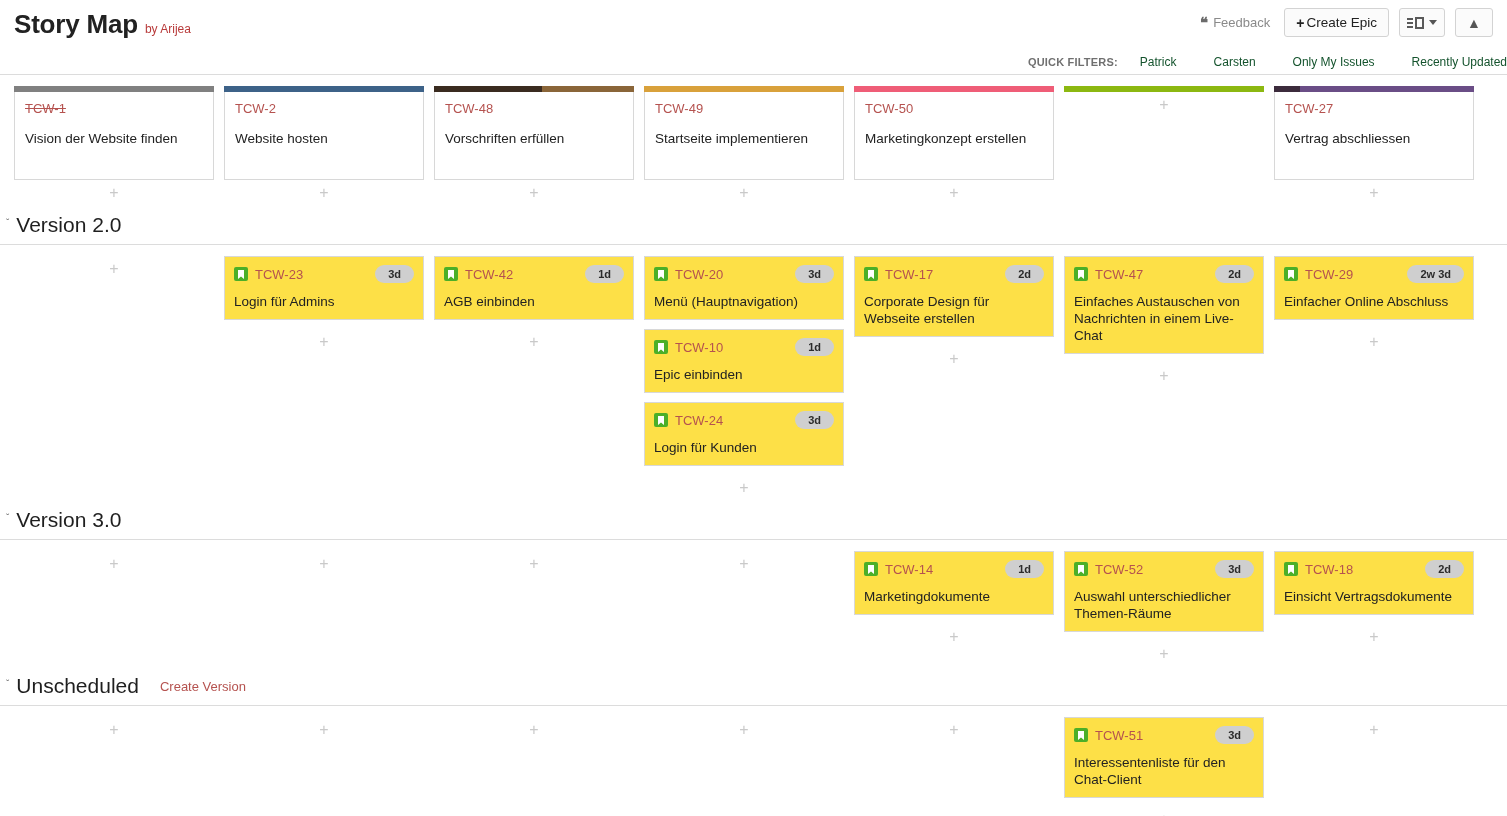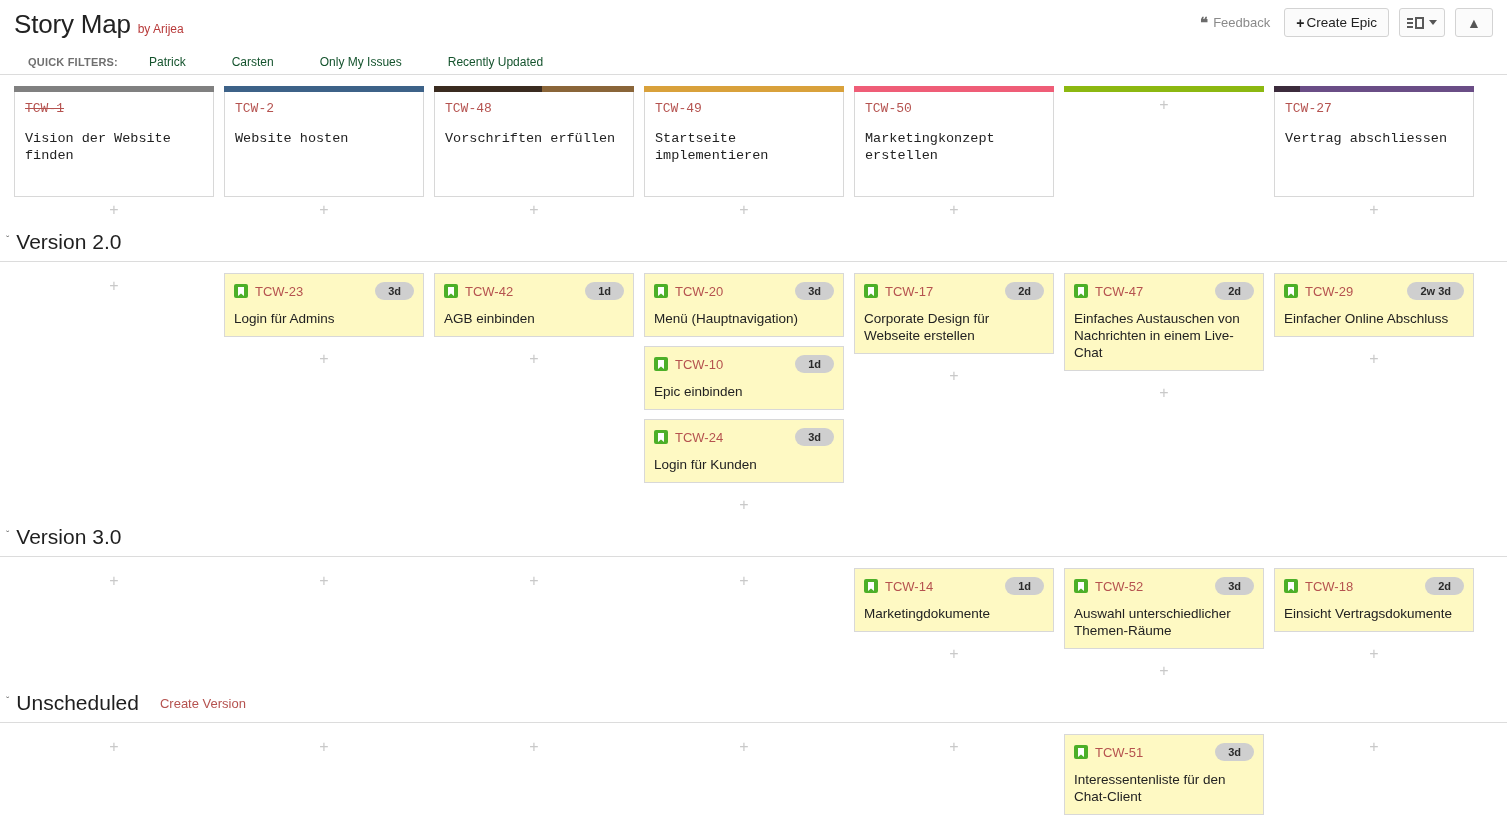--- a/index.html
+++ b/index.html
@@ -9,21 +9,21 @@
     background: #ffffff;
     font-family: "Liberation Sans", sans-serif;
     color: #333;
     overflow: hidden;
   }
 
   
   .header { position: relative; padding: 8px 0 0 14px; }
   .board-name { font-size: 13px; color: #707070; line-height: 18px; }
   .title-row { display: flex; align-items: baseline; gap: 7px; margin-top: 1px; }
-  .page-title { font-size: 26px; font-weight: normal; color: #222; letter-spacing: -0.2px; }
+  .page-title { font-size: 26px; font-weight: bold; color: #222; letter-spacing: -0.2px; }
   .by-author { font-size: 12px; color: #b83a3a; }
 
   .header-actions {
     position: absolute; top: 8px; right: 14px;
     display: flex; align-items: center; gap: 10px;
   }
   .feedback {
     display: flex; align-items: center; gap: 6px;
     font-size: 13px; color: #8a8a8a; cursor: pointer;
     padding-right: 4px;
@@ -55,23 +55,24 @@
   .chev-up { font-size: 14px; color: #555; line-height: 1; }
 
   
   .layout-ico { display:inline-flex; align-items:center; gap:2px; }
   .layout-ico .bars { display:flex; flex-direction:column; gap:2px; }
   .layout-ico .bars i { display:block; width:6px; height:2px; background:#5a5a5a; }
   .layout-ico .box { width:9px; height:12px; border:2px solid #5a5a5a; }
 
   
   .quick-filters {
-    display: flex; align-items: center; gap: 13px;
+    display: flex; align-items: center; gap: 4px;
     padding: 10px 0 0 14px;
     height: 34px;
+    justify-content: flex-end;
   }
   .qf-label {
     font-size: 11px; font-weight: bold; color: #707070;
     letter-spacing: 0.2px; margin-right: 18px;
   }
   .qf-item {
     font-size: 12px; color: #14532d; cursor: pointer; margin-right: 33px;
   }
   .qf-item:last-child { margin-right: 0; }
 
@@ -86,24 +87,23 @@
     flex: 0 0 200px;
   }
   .col:last-child { margin-right: 16px; }
 
   
   .epic-row { padding-top: 11px; }
   .epic-card {
     border: 1px solid #d8d8d8;
     border-top: none;
     background: #fff;
-    height: 105px;
+    height: 88px;
     padding: 9px 16px 0 10px;
     position: relative;
-    font-family: Liberation Mono, monospace;
   }
   .epic-bar { height: 6px; width: 100%; display: flex; }
   .epic-bar span { display: block; height: 100%; }
   .epic-key {
     font-size: 13px; color: #b5524f; line-height: 16px; cursor: pointer;
   }
   .epic-key.done { text-decoration: line-through; }
   .epic-summary {
     font-size: 13.5px; color: #222; margin-top: 13px; line-height: 17px;
   }
@@ -130,21 +130,21 @@
   }
   .ver-name { font-size: 21px; color: #1f1f1f; text-align: right; }
   .create-version {
     font-size: 13px; color: #b5524f; margin-left: 14px; cursor: pointer;
   }
 
   
   .swim { padding-top: 11px; min-height: 60px; }
   .story-card {
     border: 1px solid #d8d8d8;
-    background: #fef9c3;
+    background: #fde047;
     padding: 8px 9px 9px 9px;
     margin-bottom: 9px;
     cursor: pointer;
   }
   .story-top {
     display: flex; align-items: center; justify-content: space-between;
     gap: 6px;
   }
   .story-left { display: flex; align-items: center; gap: 7px; }
   .story-icon {

